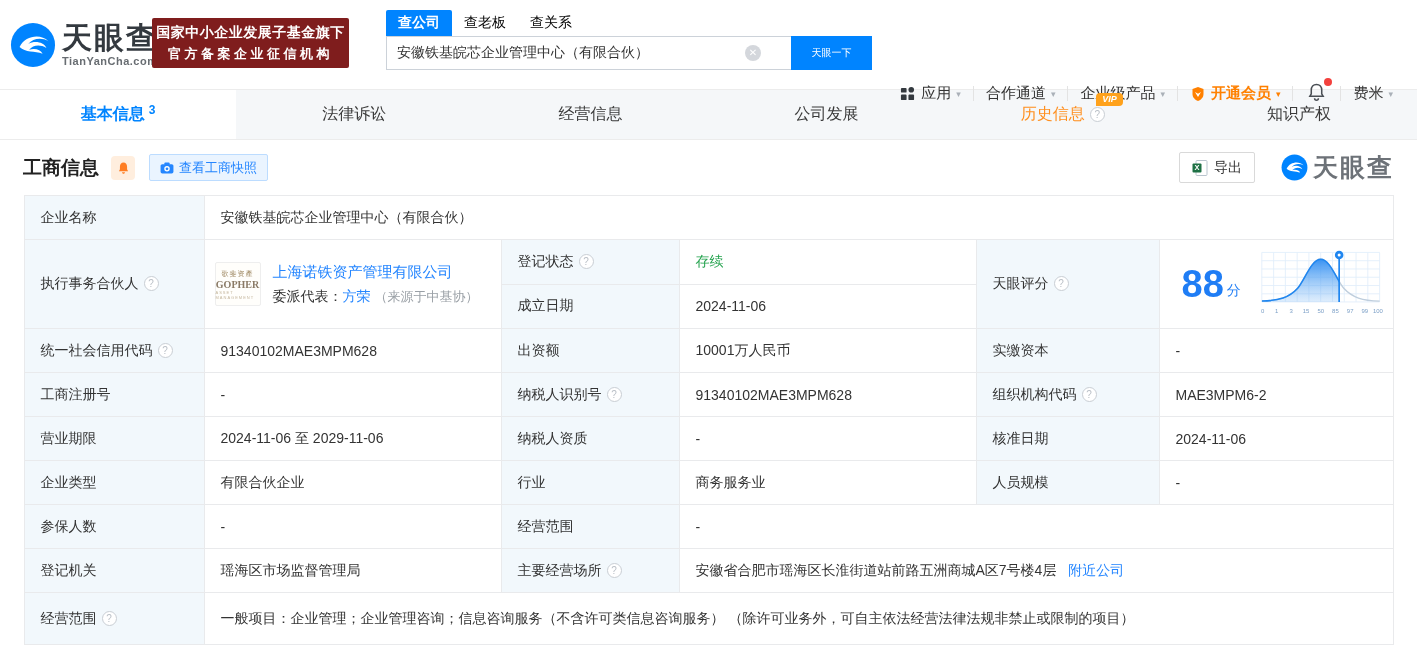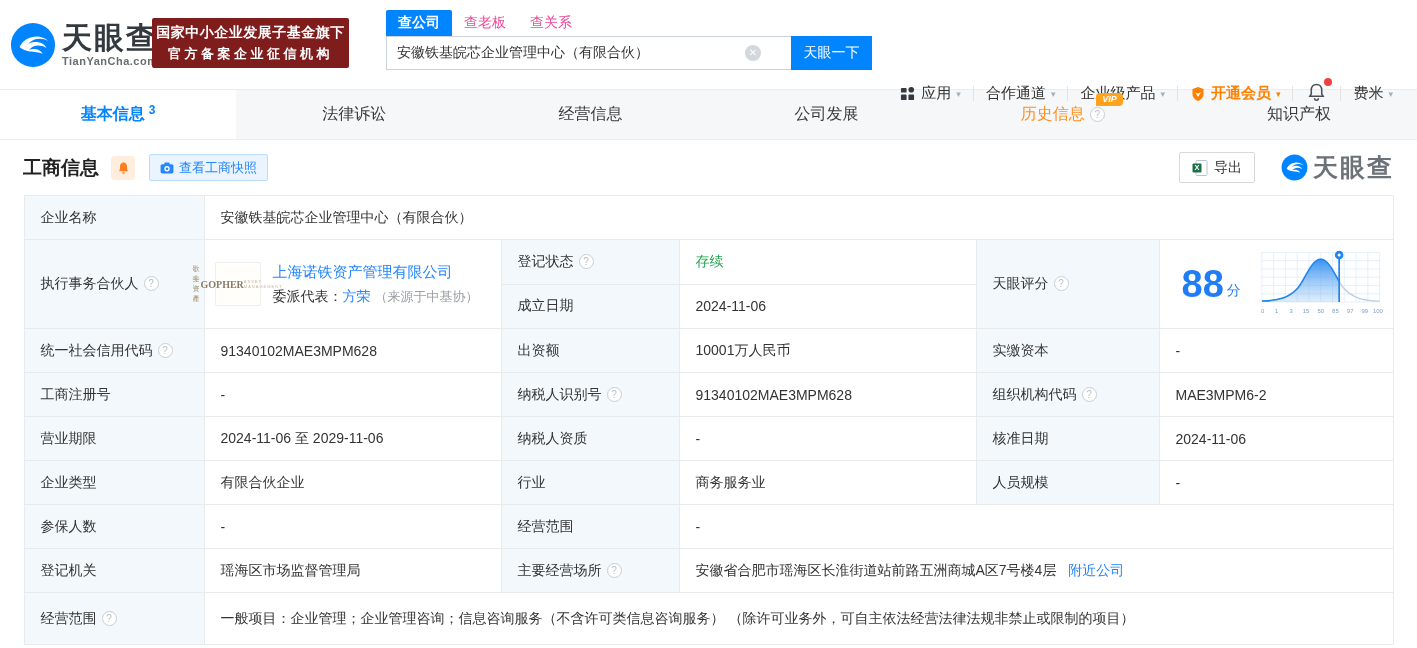--- a/index.html
+++ b/index.html
@@ -14,28 +14,28 @@
   .logo-txt { margin-left:6px; }
   .logo-name { font-size:30px; font-weight:bold; color:#33393f; letter-spacing:2px; line-height:30px; }
   .logo-sub { font-size:11px; font-weight:bold; color:#6f7post3; color:#686d72; margin-top:2px; letter-spacing:.5px; }
   .red-badge { position:absolute; left:152px; top:18px; width:197px; height:50px; background:#7f1d1d;
     color:#fff; text-align:center; display:flex; flex-direction:column; justify-content:center; border-radius:2px; }
   .red-badge .l1 { font-size:14px; font-weight:bold; letter-spacing:.5px; }
   .red-badge .l2 { font-size:13px; font-weight:bold; letter-spacing:3.5px; margin-top:3px; }
 
   .search { position:absolute; left:386px; top:10px; }
   .stabs { display:flex; align-items:flex-end; height:26px; }
-  .stab { font-size:14px; color:#ec4899; padding:4px 12px; cursor:pointer; }
+  .stab { font-size:14px; color:#000000; padding:4px 12px; cursor:pointer; }
   .stab.active { background:#0084ff; color:#fff; font-weight:bold; border-radius:2px 2px 0 0; }
   .srow { display:flex; }
   .sinput { width:405px; height:34px; border:1px solid #ccd2d9; border-right:none; font-size:14px;
     padding:0 34px 0 10px; color:#333; outline:none; font-family:inherit; }
   .sclear { position:absolute; left:375px; top:45px; left:745px; width:16px; height:16px; border-radius:50%;
     background:#d4d7dc; color:#fff; font-size:10px; line-height:16px; text-align:center; cursor:pointer; }
-  .sbtn { width:81px; height:34px; background:#0084ff; color:#fff; border:none; font-size:14px;
+  .sbtn { width:81px; height:34px; background:#0084ff; color:#fff; border:none; font-size:10px;
     cursor:pointer; font-family:inherit; }
 
   .topnav { position:absolute; right:12px; top:34px; display:flex; align-items:center; font-size:15px; color:#333;margin-top:48px; }
   .tn-item { display:flex; align-items:center; cursor:pointer; padding:0 12px; }
   .tn-caret { font-size:9px; color:#aab0b8; margin-left:5px; }
   .tn-div { width:1px; height:15px; background:#e3e3e3; }
   .tn-vip { color:#ff8000; font-weight:bold; }
   .tn-vip .tn-caret { color:#ff8000; }
   .grid-ic { width:15px; height:15px; margin-right:6px; }
   .bell-wrap { position:relative; padding:0 14px; cursor:pointer; }
@@ -72,21 +72,21 @@
 
   
   table.info { border-collapse:collapse; table-layout:fixed; width:1369px; margin:0 auto; }
   .info td { border:1px solid #e9eaec; font-size:14px; padding:0 16px; vertical-align:middle; }
   .info td.lbl { background:#f2f8fc; color:#333; }
   .h44 { height:44px; } .h52 { height:52px; }
   .green { color:#23a24d; }
   a.blue, .blue-link { color:#2586ff; text-decoration:none; cursor:pointer; }
   .partner-cell { display:flex; align-items:center; padding:8px 0; }
   .plogo { width:46px; height:44px; border:1px solid #eee; border-radius:2px; flex:none;
-    display:flex; flex-direction:row; align-items:center; justify-content:center; background:#fffefb; }
+    display:flex; flex-direction:column; align-items:center; justify-content:center; background:#fffefb; }
   .plogo .g1 { font-size:7px; color:#a08a64; letter-spacing:1px; }
   .plogo .g2 { font-size:10px; font-weight:bold; color:#8a7a66; font-family:"Liberation Serif","DejaVu Serif",serif; }
   .plogo .g3 { font-size:4px; color:#c5b79e; letter-spacing:1px; }
   .pinfo { margin-left:12px; }
   .pline1 { font-size:15px; margin-bottom:6px; }
   .pline2 { font-size:14px; color:#333; }
   .psrc { color:#9aa0a6; font-size:13px; }
   .score-cell { display:flex; align-items:center; padding:4px 8px 4px 22px; }
   .score-num { font-size:38px; font-weight:bold; color:#1f7df5; line-height:42px; }
   .score-unit { font-size:14px; color:#1f7df5; margin:14px 0 0 3px; }

